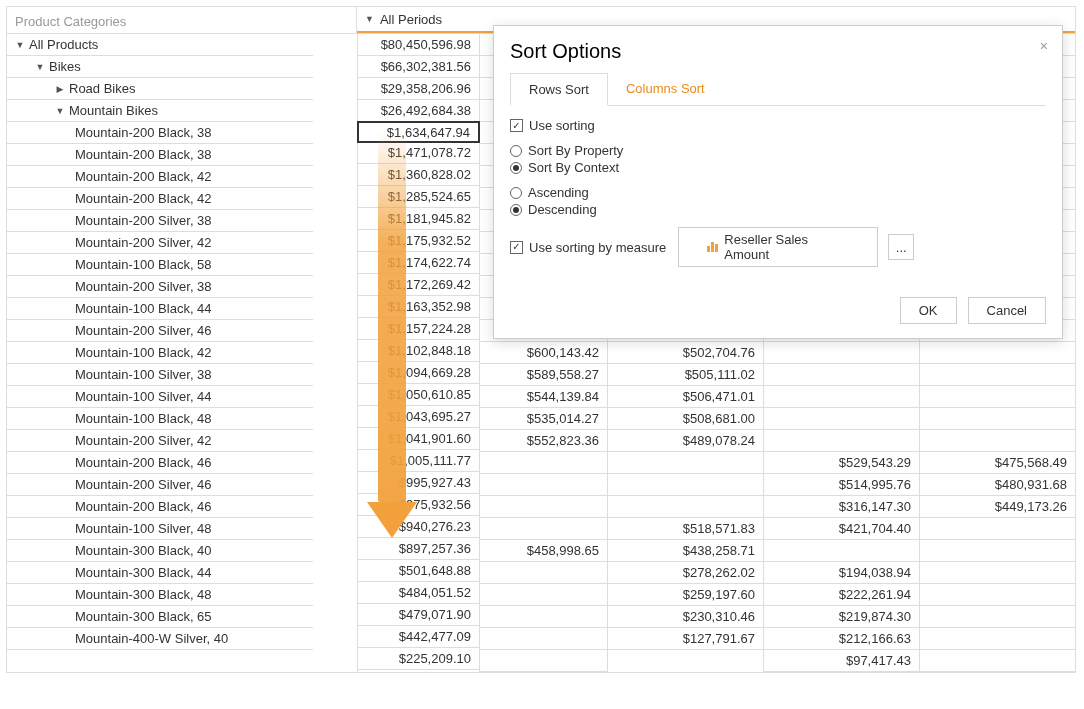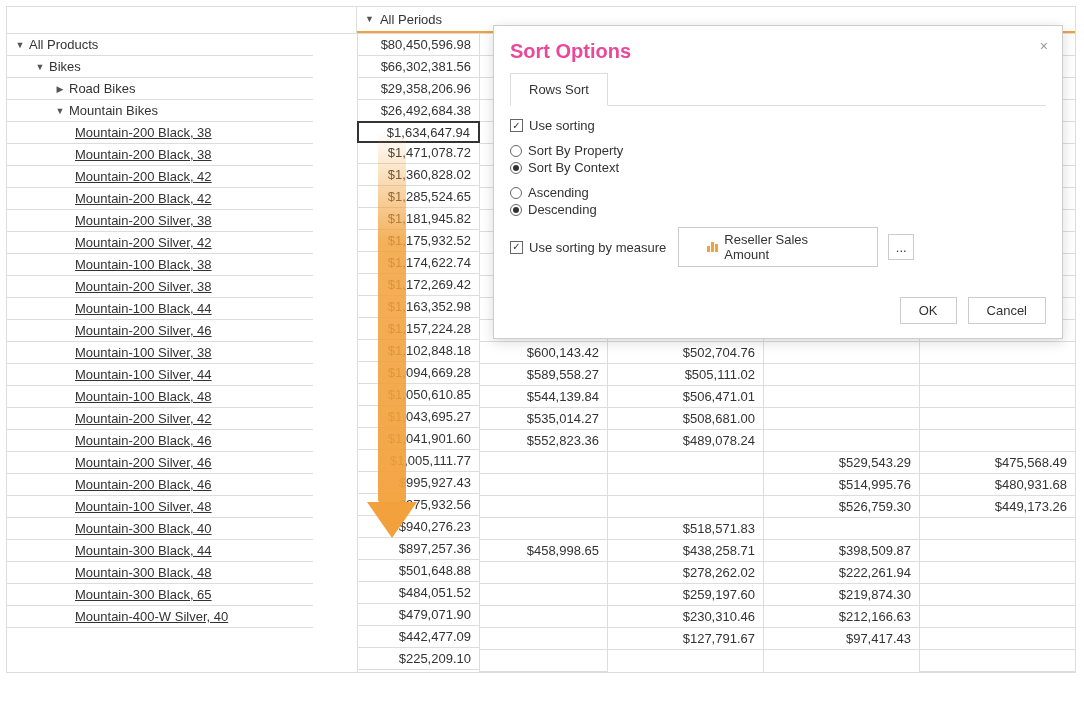--- a/index.html
+++ b/index.html
@@ -93,42 +93,42 @@
   .chev-exp {
     font-size: 9px;
     color: #555;
     margin-right: 4px;
     display: inline-block;
     width: 10px;
     text-align: center;
   }
   .indent1 { padding-left: 28px !important; }
   .indent2 { padding-left: 48px !important; }
-  .indent3 { padding-left: 68px !important; text-decoration: underline; }
+  .indent3 { padding-left: 68px !important; }
   .sel-cell {
     border: 2px solid #333;
     height: 22px;
     margin: -1px -1px -1px -1px;
   }
   
   .dialog {
     position: absolute;
     top: 18px;
     left: 486px;
     width: 570px;
     background: #fff;
     border: 1px solid #ccc;
     box-shadow: 0 3px 12px rgba(0,0,0,0.15);
     z-index: 10;
     padding: 14px 16px;
   }
   .dialog-title {
     font-size: 20px;
-    font-weight: 700;
-    color: #ec4899;
+    font-weight: 400;
+    color: #000000;
     margin-bottom: 10px;
   }
   .dialog-close {
     position: absolute;
     top: 12px;
     right: 14px;
     color: #999;
     font-size: 14px;
     cursor: pointer;
   }
@@ -249,20 +249,21 @@
   }
 </style>
 </head>
 <body>
 
 <div class="container">
 
   <div class="top-area">
     <div class="top-left">
       <div style="flex:1"></div>
+      <div class="cat-label">Product Categories</div>
     </div>
     <div class="top-right">
       <div class="period-header">
         <span class="chev">▼</span>
         <span>All Periods</span>
       </div>
       <div class="blank-strip"></div>
     </div>
   </div>
 
@@ -296,30 +297,33 @@
         <div class="row indent3">
           <span>Mountain-200 Black, 42</span>
         </div>
         <div class="row indent3">
           <span>Mountain-200 Silver, 38</span>
         </div>
         <div class="row indent3">
           <span>Mountain-200 Silver, 42</span>
         </div>
         <div class="row indent3">
-          <span>Mountain-100 Black, 38</span>
+          <span>Mountain-100 Black, 58</span>
         </div>
         <div class="row indent3">
           <span>Mountain-200 Silver, 38</span>
         </div>
         <div class="row indent3">
           <span>Mountain-100 Black, 44</span>
         </div>
         <div class="row indent3">
           <span>Mountain-200 Silver, 46</span>
+        </div>
+        <div class="row indent3">
+          <span>Mountain-100 Black, 42</span>
         </div>
         <div class="row indent3">
           <span>Mountain-100 Silver, 38</span>
         </div>
         <div class="row indent3">
           <span>Mountain-100 Silver, 44</span>
         </div>
         <div class="row indent3">
           <span>Mountain-100 Black, 48</span>
         </div>
@@ -462,23 +466,24 @@
           <div class="row"></div>
           <div class="row"></div>
           <div class="row">$454,098.28</div>
           <div class="row"></div>
           <div class="row"></div>
           <div class="row"></div>
           <div class="row"></div>
           <div class="row"></div>
           <div class="row">$529,543.29</div>
           <div class="row">$514,995.76</div>
-          <div class="row">$526,759.30</div>
-          <div class="row"></div>
-          <div class="row">$398,509.87</div>
+          <div class="row">$316,147.30</div>
+          <div class="row">$421,704.40</div>
+          <div class="row"></div>
+          <div class="row">$194,038.94</div>
           <div class="row">$222,261.94</div>
           <div class="row">$219,874.30</div>
           <div class="row">$212,166.63</div>
           <div class="row">$97,417.43</div>
         </div>
         <div class="col col4">
           <div class="row"></div>
           <div class="row"></div>
           <div class="row"></div>
           <div class="row"></div>
@@ -515,20 +520,21 @@
     <div class="arrow-shaft"></div>
     <div class="arrow-head"></div>
   </div>
 
   <div class="dialog">
     <div class="dialog-title">Sort Options</div>
     <div class="dialog-close">×</div>
 
     <div class="tabs">
       <div class="tab active">Rows Sort</div>
+      <div class="tab inactive">Columns Sort</div>
     </div>
 
     <div class="opt-group">
       <div class="opt-line">
         <span class="check">✓</span>
         <span>Use sorting</span>
       </div>
     </div>
 
     <div class="opt-group">

